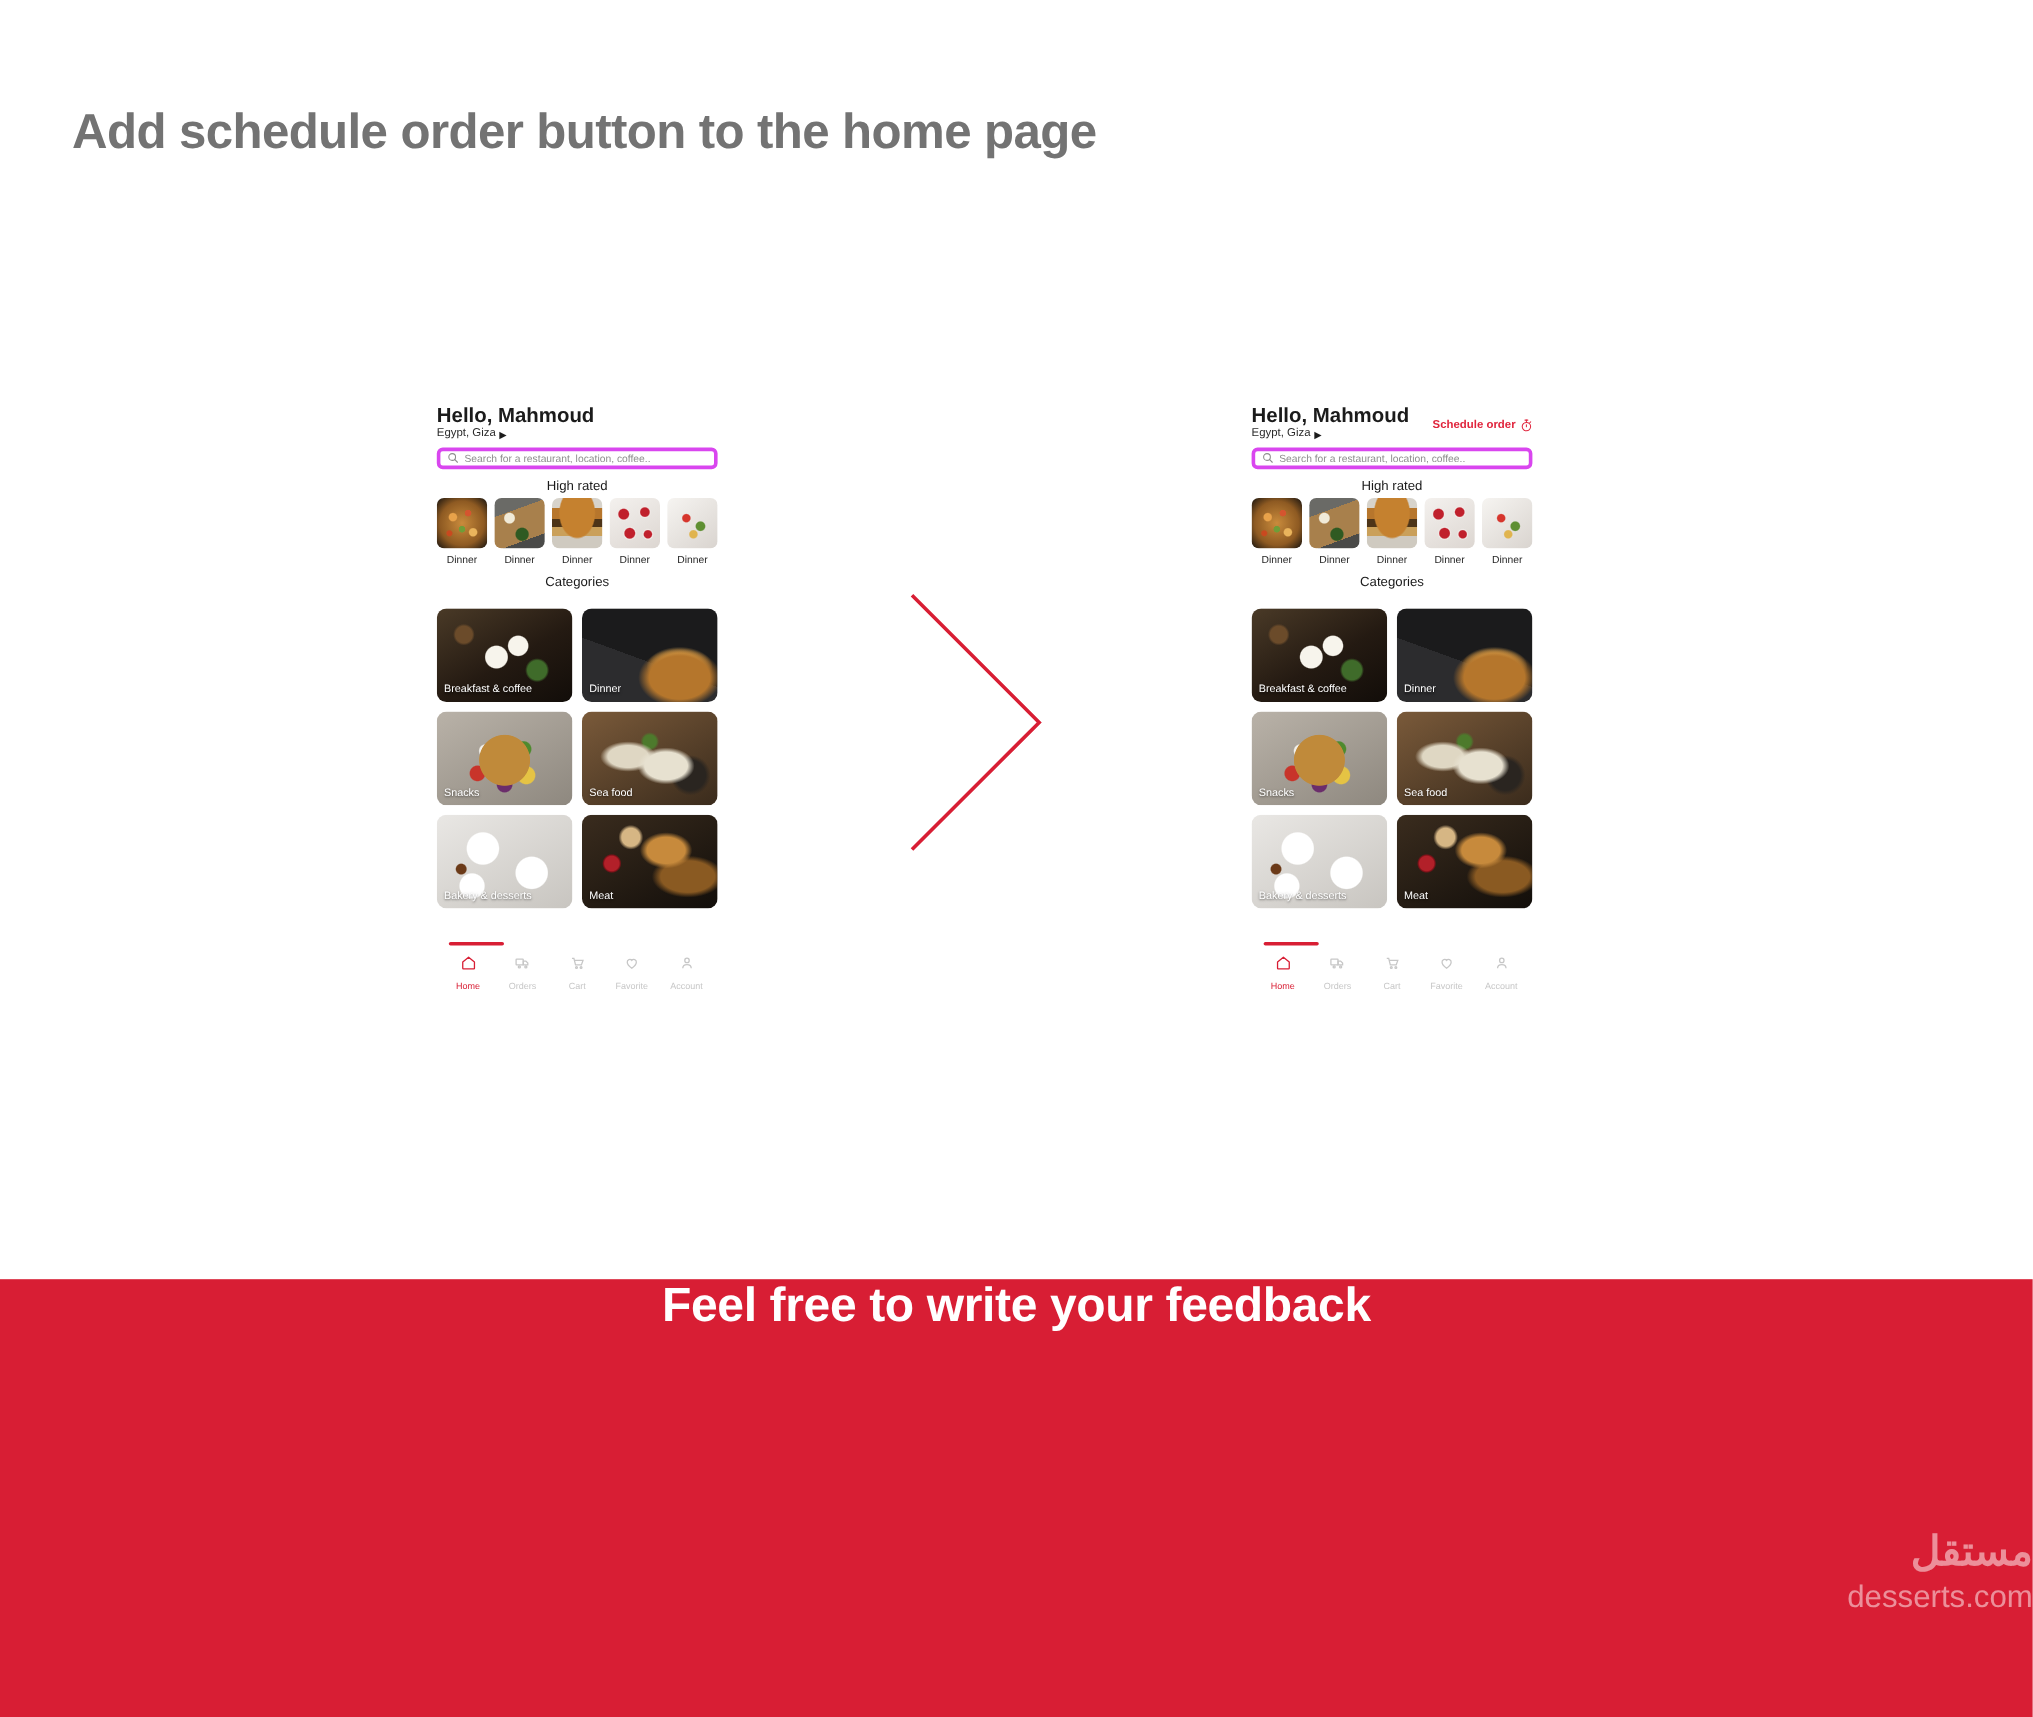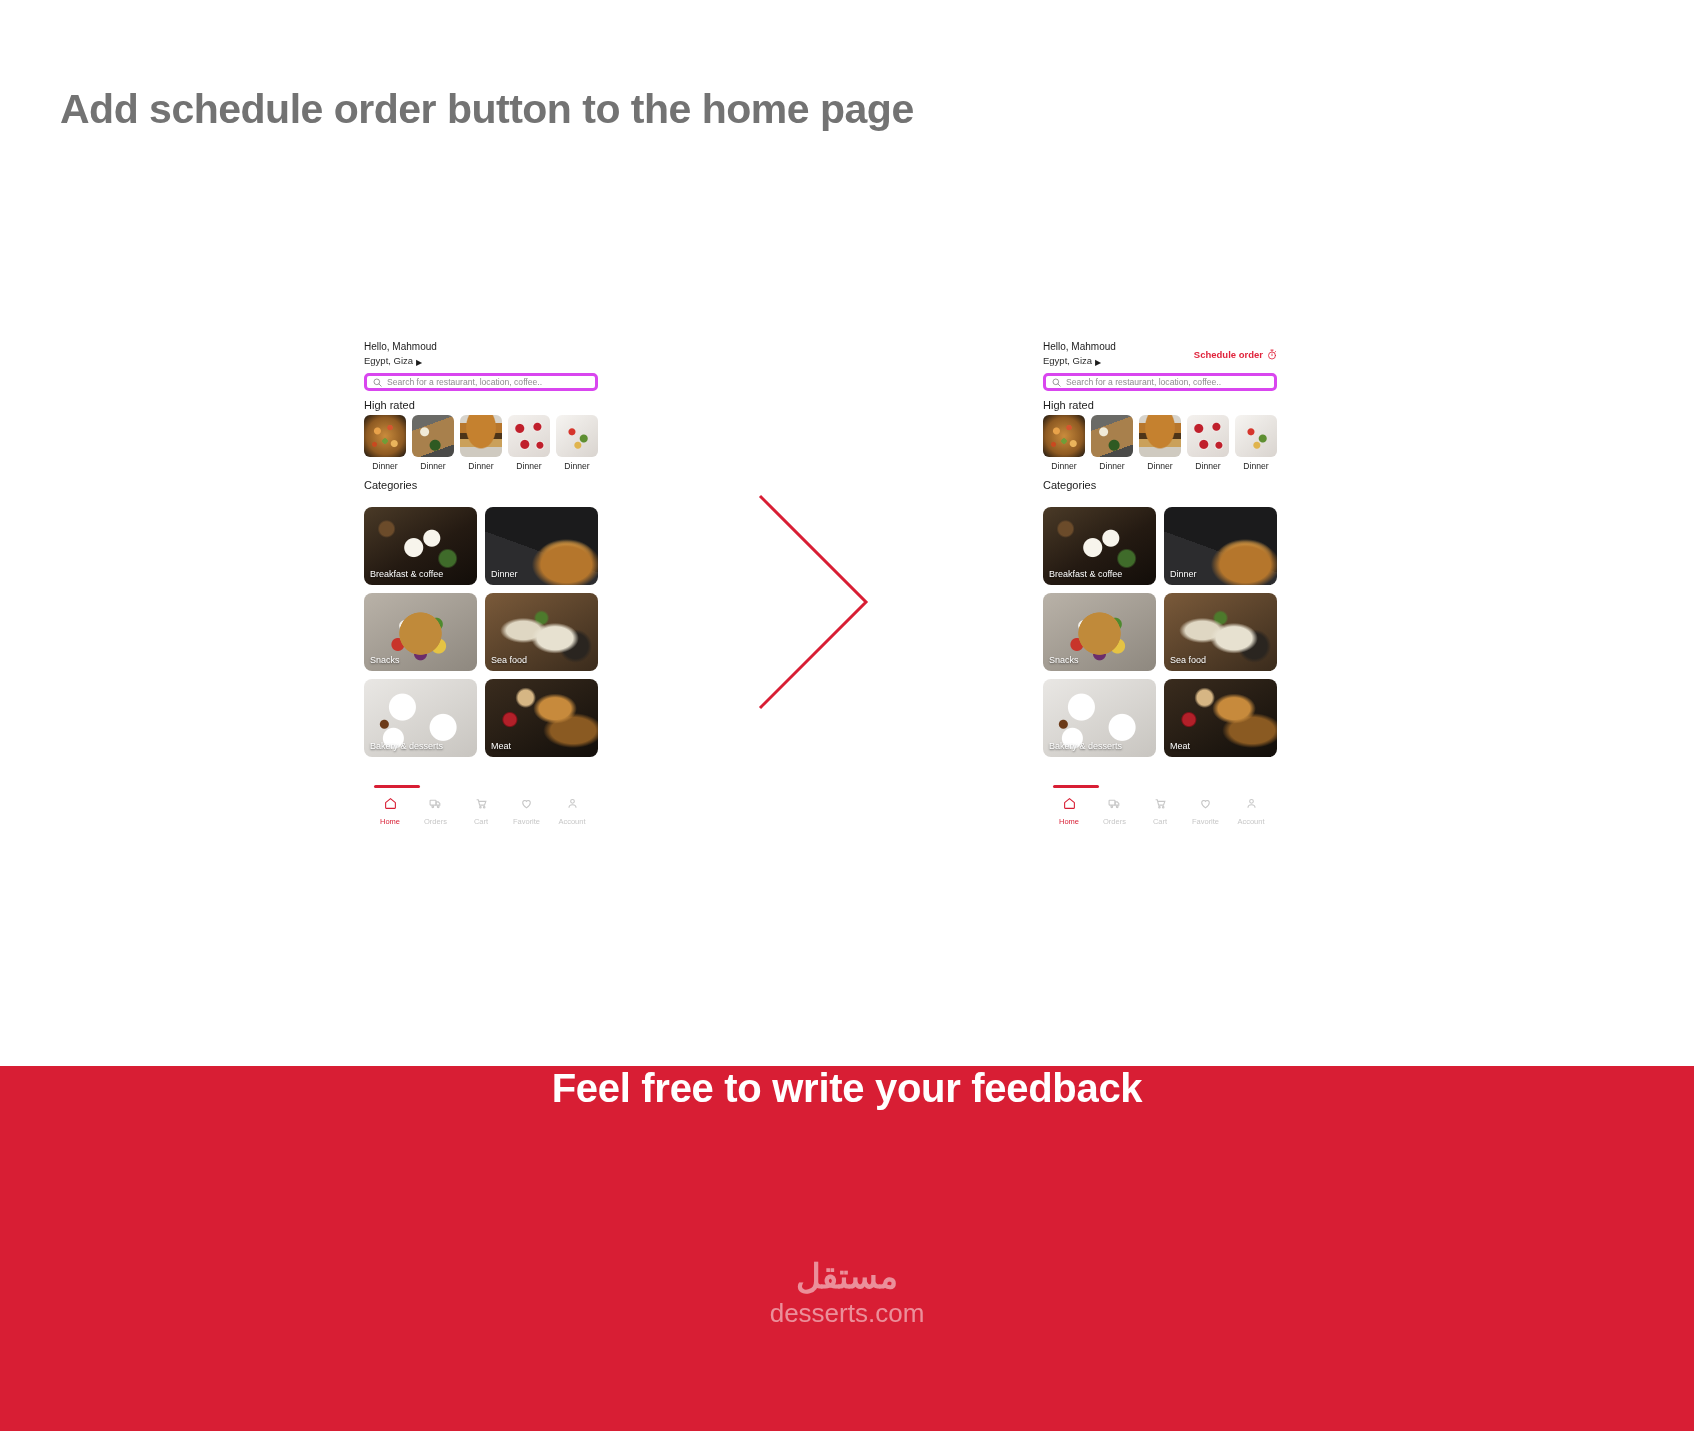--- a/index.html
+++ b/index.html
@@ -24,21 +24,21 @@
     width: 246px; height: 545px;
     background: #ffffff;
   }
   .phone-before { left: 358px; top: 330px; }
   .phone-after  { left: 1037px; top: 330px; }
 
   .ph-top {
     display: flex; align-items: flex-start; justify-content: space-between;
     padding: 10px 6px 0 6px;
   }
-  .greet-name { font-size: 10px; font-weight: 400; color: #1b1b1b; line-height: 14px; }
+  .greet-name { font-size: 17px; font-weight: 700; color: #1b1b1b; line-height: 14px; }
   .greet-loc  { font-size: 9.5px; font-weight: 500; color: #2b2b2b; line-height: 13px; display:flex; align-items:flex-end; gap:3px;}
   .loc-caret { font-size: 8px; color:#1b1b1b; line-height: 1; }
 
   .sched-btn {
     display: flex; align-items: center; gap: 4px;
     font-size: 9.5px; font-weight: 600; color: #e0243c;
     margin-top: 9px; white-space: nowrap; cursor: pointer;
   }
   .sched-btn svg { display:block; }
 
@@ -46,21 +46,21 @@
   .search-wrap { padding: 6px 6px 0 6px; }
   .search-box {
     display: flex; align-items: center; gap: 5px;
     height: 18px; border: 3px solid #d946ef; border-radius: 5px;
     padding: 0 6px; background: #fff;
   }
   .search-box svg { flex: 0 0 auto; }
   .search-ph { font-size: 8.6px; color: #8d8d8d; white-space: nowrap; overflow:hidden; }
 
   
-  .sec-title { font-size: 11px; color: #1b1b1b; padding: 8px 6px 4px 6px; font-weight: 400; }
+  .sec-title { font-size: 11px; color: #1b1b1b; padding: 8px 6px 4px 6px; font-weight: 400; text-align: center; }
   .hr-row { display: flex; gap: 6px; padding: 0 6px; }
   .hr-item { width: 42px; }
   .hr-thumb { width: 42px; height: 42px; border-radius: 6px; background-size: cover; background-position:center; }
   .hr-label { font-size: 8.6px; color: #262626; text-align: center; margin-top: 4px; }
 
   
   .cat-grid {
     display: grid; grid-template-columns: 1fr 1fr; gap: 8px;
     padding: 12px 6px;
   }
@@ -84,21 +84,21 @@
   
   .arrow { position: absolute; left: 756px; top: 492px; }
 
   
   .banner {
     position: absolute; left: 0; bottom: 0; width: 1694px; height: 365px;
     background: #d81e34; color: #fff; text-align: center;
   }
   .banner-l1 { font-size: 40px; font-weight: 700; margin-top: 68px; letter-spacing: -0.3px; }
   .banner-l2 { font-size: 40px; font-weight: 700; letter-spacing: -0.3px; }
-  .wm { position:absolute; left:0; right:0; top: 190px; text-align:center; opacity:.5;}
+  .wm { position:absolute; left:0; right:0; top: 206px; text-align:right; opacity:.5;}
   .wm-ar { font-size: 34px; font-weight: 700; color:#fff; letter-spacing:1px; direction: rtl;}
   .wm-en { font-size: 26px; font-weight: 400; color:#fff; margin-top: 2px; }
 </style>
 </head>
 <body>
 
 <div class="page">
 
   <div class="slide-title">Add schedule order button to the home page</div>
 

